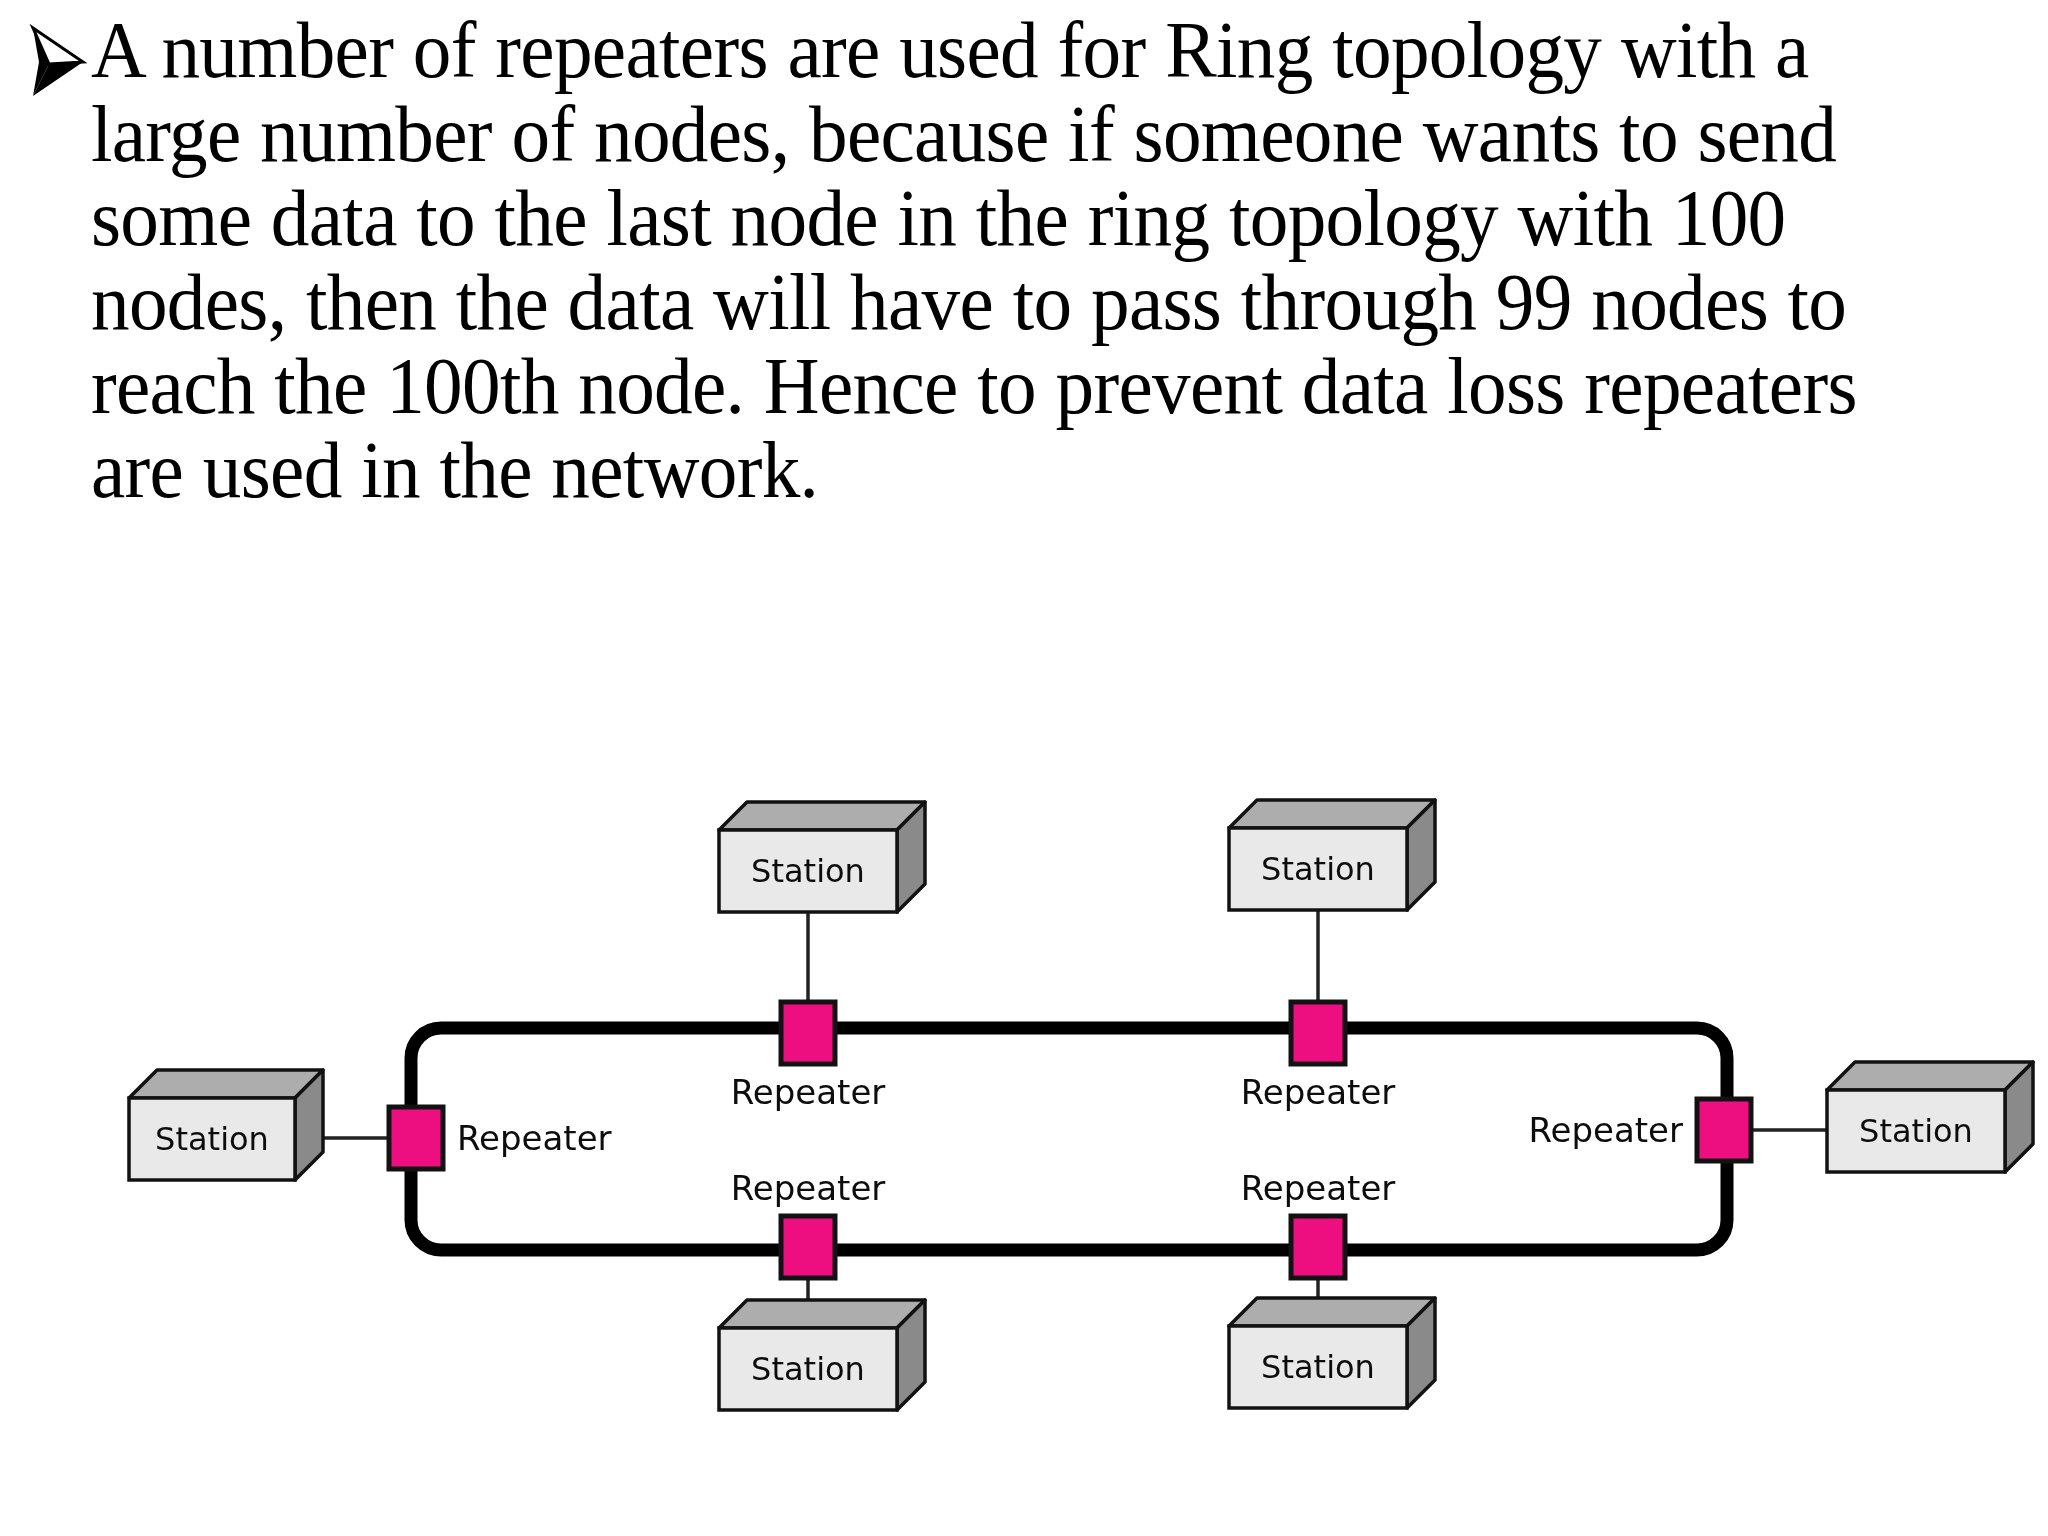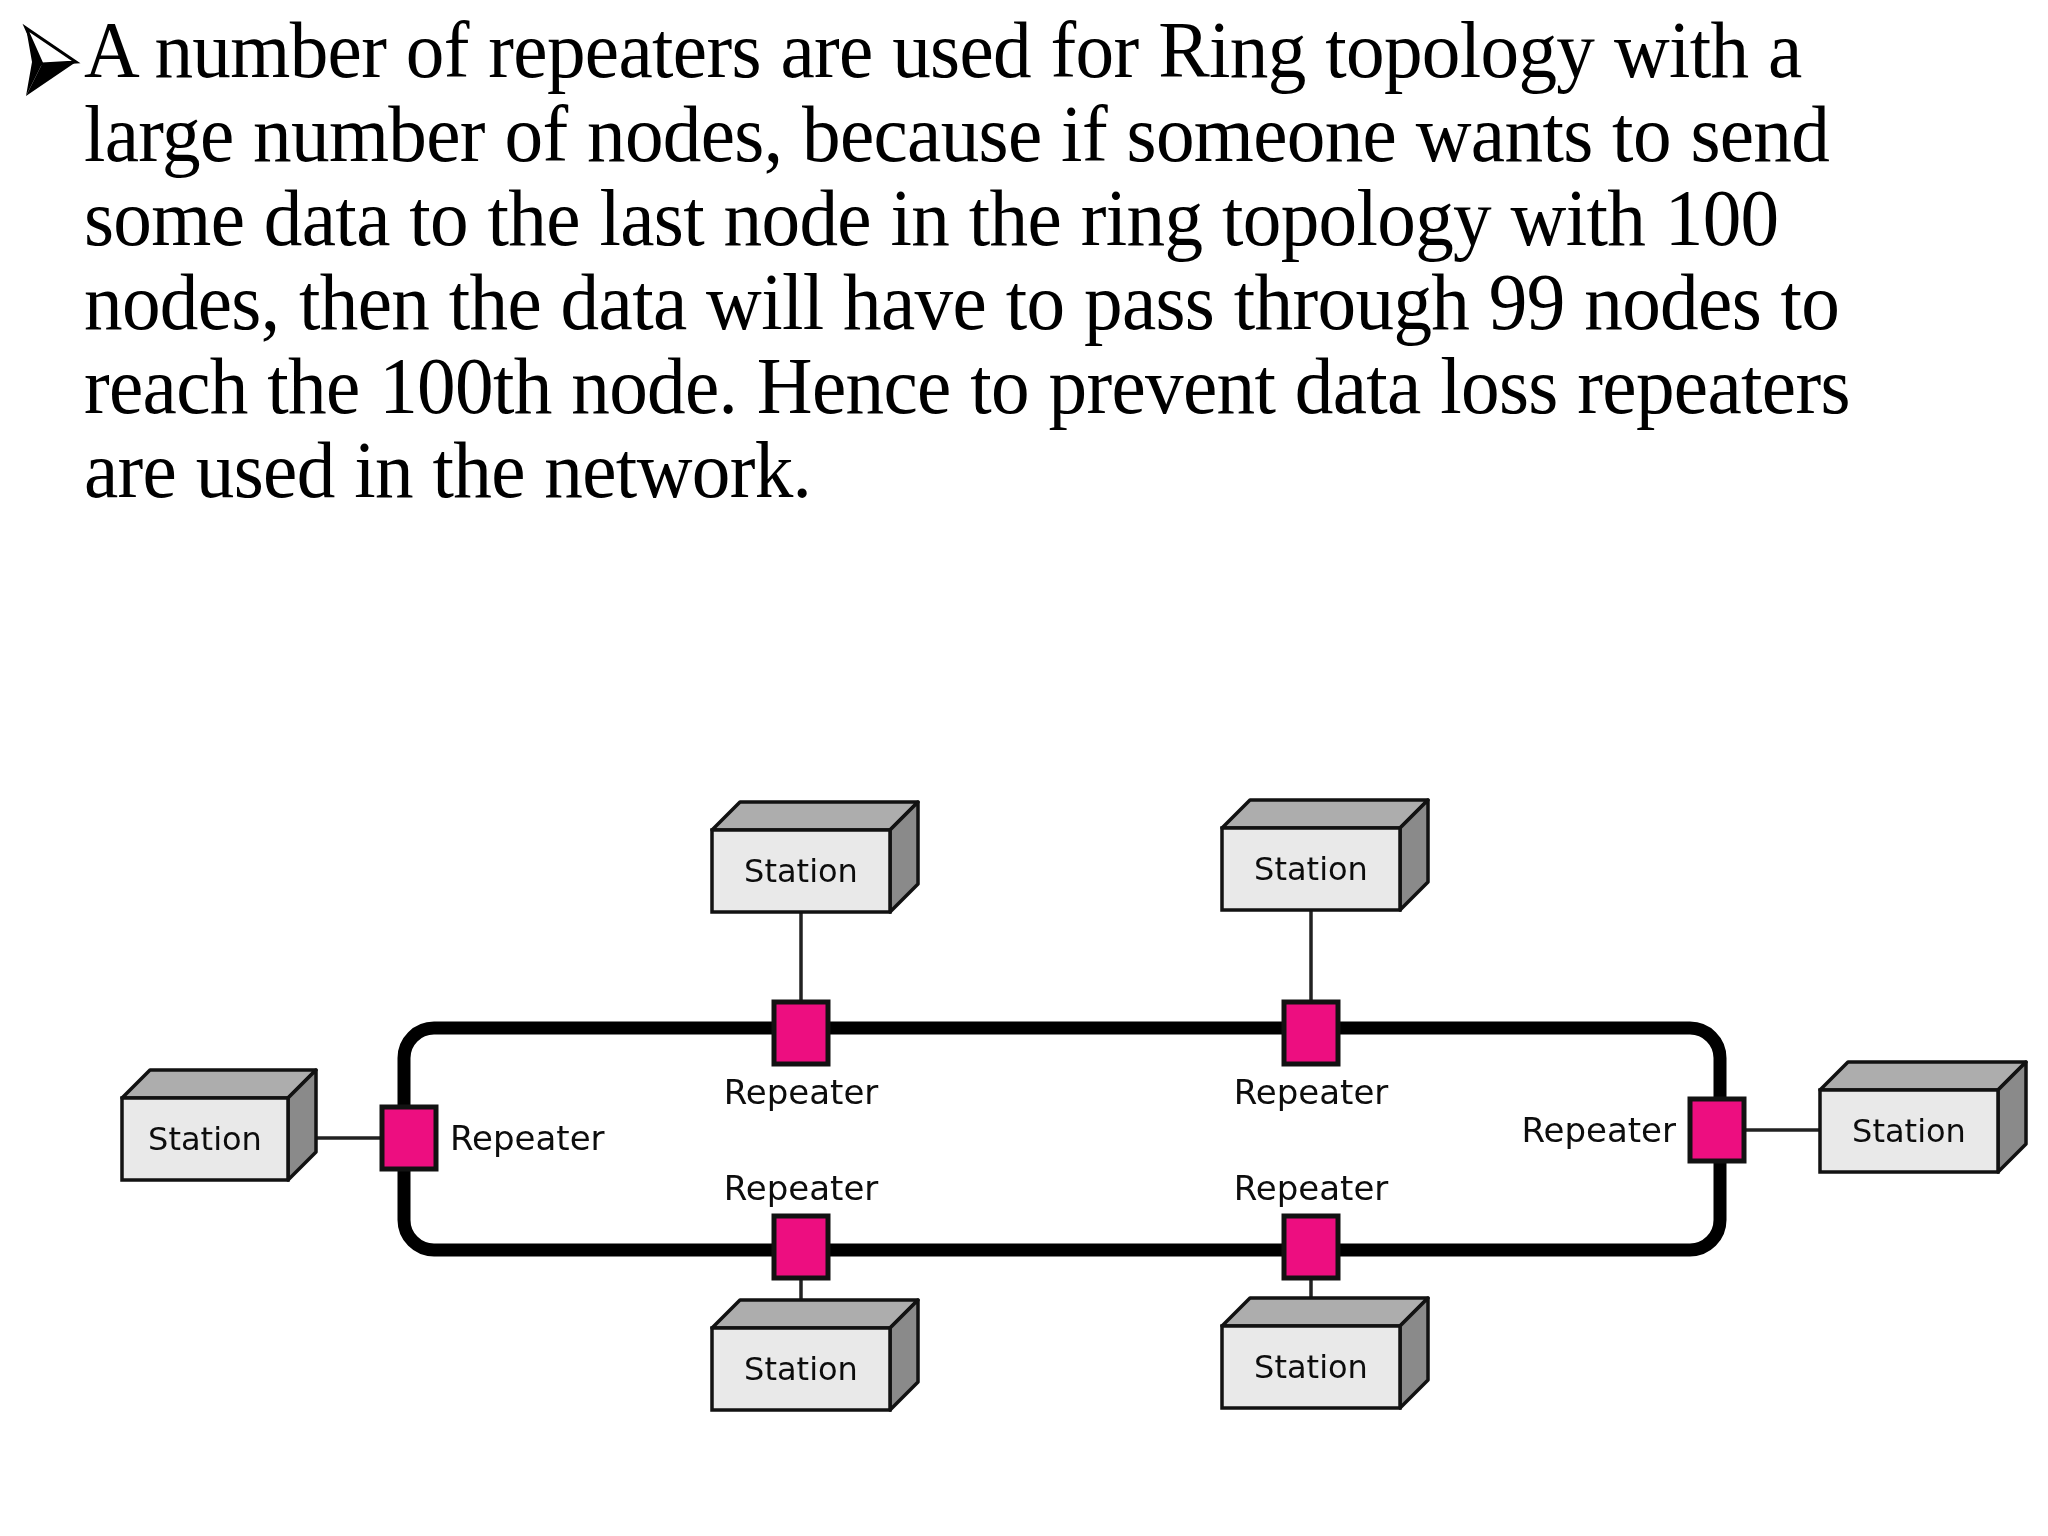--- a/index.html
+++ b/index.html
@@ -6,21 +6,21 @@
   html,body{margin:0;padding:0;}
   body{
     width:2048px;height:1536px;
     background:#ffffff;
     font-family:"Liberation Serif", serif;
     overflow:hidden;
     position:relative;
   }
   #slide{
     position:absolute;inset:0;
-    width:1694px;height:1536px;
+    width:1694px;height:1536px;margin-left:7px;
   }
 
   
   .bullet-block{
     position:absolute;
     left:18px;
     top:8px;
     width:2010px;
     display:flex;
     align-items:flex-start;

